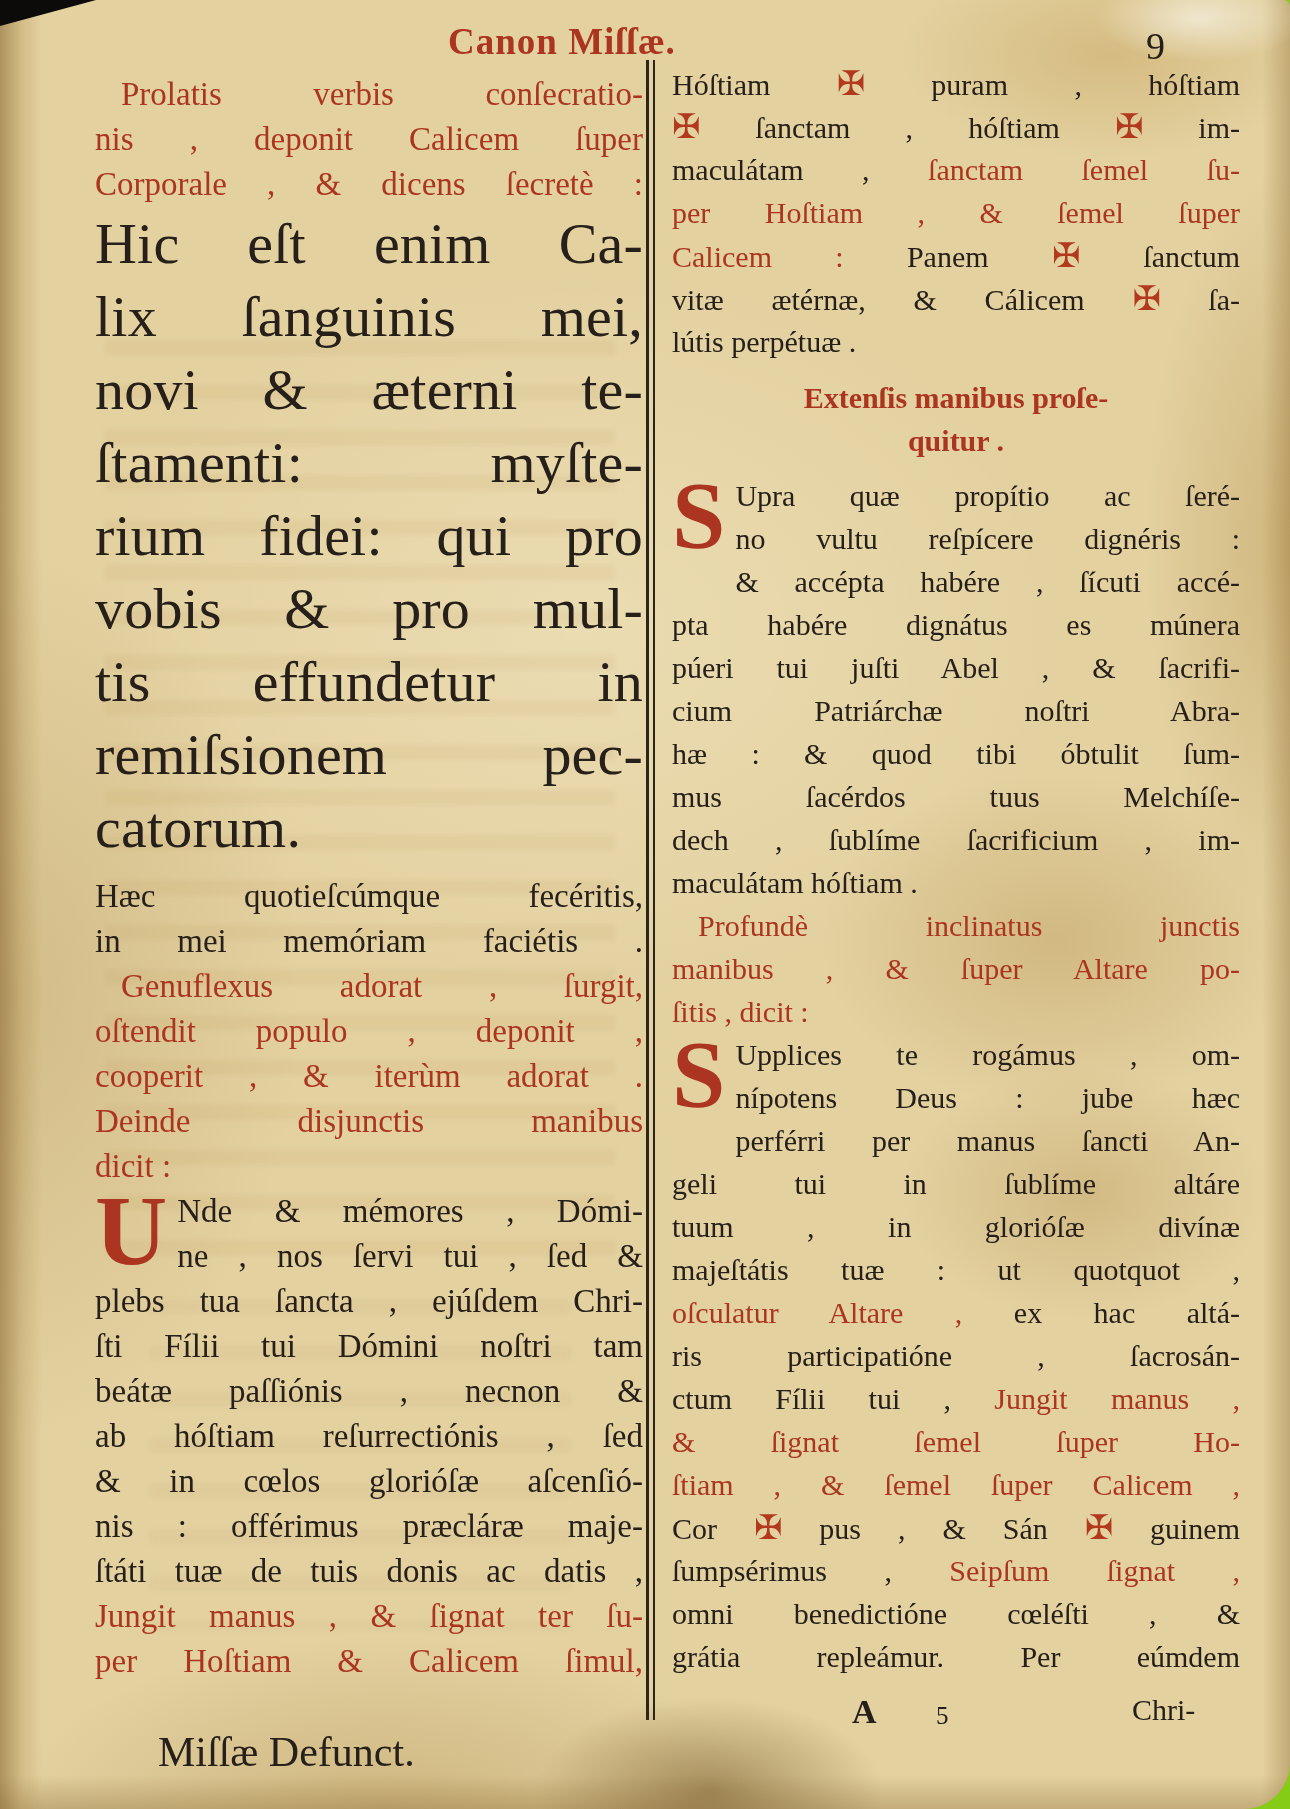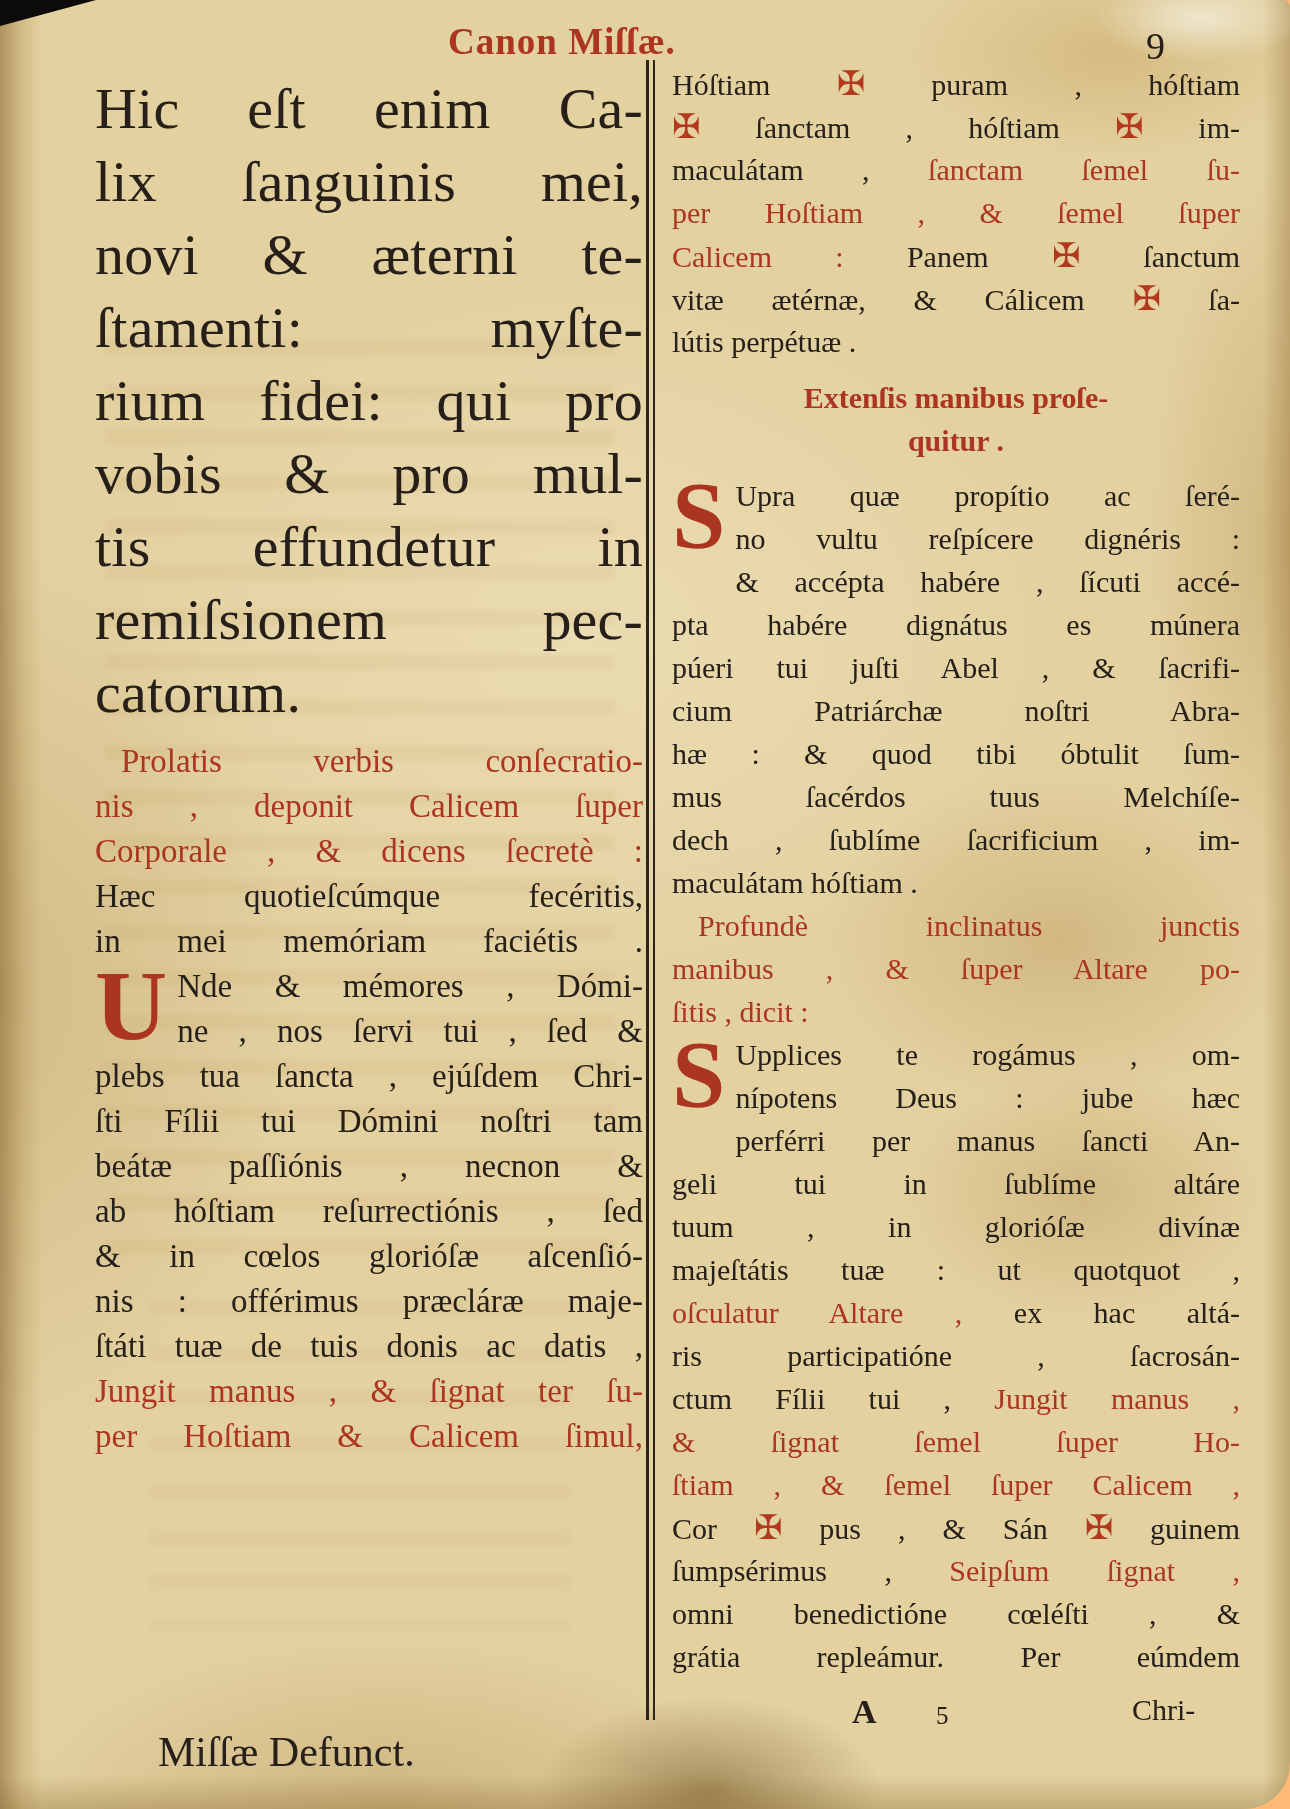--- a/index.html
+++ b/index.html
@@ -1,18 +1,18 @@
 <!DOCTYPE html>
 <html style="--red: #ab3520; --cross: #b2381e; --black: #27201a;"><head>
 <meta charset="utf-8">
 <style>
   html,body{margin:0;padding:0;background:#5d5b53;}
   .page{
     position:relative;width:1290px;height:1809px;overflow:hidden;
-    background:#fdba74;
+    background:#84cc16;
     font-family:"Liberation Serif","DejaVu Serif",serif;
   }
   .paper{
     position:absolute;inset:0;border-radius:0 6px 46px 0;
     background:
       radial-gradient(ellipse 170px 70px at 93% 1%, rgba(242,236,216,.85), transparent 62%),
       radial-gradient(ellipse 300px 150px at 86% 3%, rgba(196,160,90,.45), transparent 70%),
       radial-gradient(ellipse 200px 520px at 100% 30%, rgba(170,130,60,.35), transparent 72%),
       radial-gradient(ellipse 340px 240px at 82% 52%, rgba(165,120,50,.28), transparent 70%),
       radial-gradient(ellipse 260px 180px at 84% 66%, rgba(160,115,45,.25), transparent 70%),
@@ -91,39 +91,46 @@
   <div class="ghost"></div>
   <div class="ghost2"></div>
   <div class="corner-tl"></div>
 
   <div class="header-title">Canon Miſſæ.</div>
   <div class="page-number">9</div>
 
   <div class="divider"></div>
 
   <div class="col col-left">
+      <div class="block small ind1">
+        <div class="line"><span class="seg-r">Prolatis verbis conſecratio-</span></div>
+        <div class="line"><span class="seg-r">nis , deponit Calicem ſuper</span></div>
+        <div class="line"><span class="seg-r">Corporale , &amp; dicens ſecretè :</span></div>
+      </div>
       <div class="block large">
         <div class="line"><span class="seg-k">Hic eſt enim Ca-</span></div>
         <div class="line"><span class="seg-k">lix ſanguinis mei,</span></div>
         <div class="line"><span class="seg-k">novi &amp; æterni te-</span></div>
         <div class="line"><span class="seg-k">ſtamenti: myſte-</span></div>
         <div class="line"><span class="seg-k">rium fidei: qui pro</span></div>
         <div class="line"><span class="seg-k">vobis &amp; pro mul-</span></div>
         <div class="line"><span class="seg-k">tis effundetur in</span></div>
         <div class="line"><span class="seg-k">remiſsionem pec-</span></div>
         <div class="line nj"><span class="seg-k">catorum.</span></div>
       </div>
-      <div class="block small ind1">
-        <div class="line"><span class="seg-r">Prolatis verbis conſecratio-</span></div>
-        <div class="line"><span class="seg-r">nis , deponit Calicem ſuper</span></div>
-        <div class="line"><span class="seg-r">Corporale , &amp; dicens ſecretè :</span></div>
-      </div>
       <div class="block small">
         <div class="line"><span class="seg-k">Hæc quotieſcúmque fecéritis,</span></div>
         <div class="line"><span class="seg-k">in mei memóriam faciétis .</span></div>
+      </div>
+      <div class="block small ind1">
+        <div class="line"><span class="seg-r">Genuflexus adorat , ſurgit,</span></div>
+        <div class="line"><span class="seg-r">oſtendit populo , deponit ,</span></div>
+        <div class="line"><span class="seg-r">cooperit , &amp; iterùm adorat .</span></div>
+        <div class="line"><span class="seg-r">Deinde disjunctis manibus</span></div>
+        <div class="line nj"><span class="seg-r">dicit :</span></div>
       </div>
       <div class="block small">
         <span class="dropcap">U</span>
         <div class="line"><span class="seg-k">Nde &amp; mémores , Dómi-</span></div>
         <div class="line"><span class="seg-k">ne , nos ſervi tui , ſed &amp;</span></div>
         <div class="line"><span class="seg-k">plebs tua ſancta , ejúſdem Chri-</span></div>
         <div class="line"><span class="seg-k">ſti Fílii tui Dómini noſtri tam</span></div>
         <div class="line"><span class="seg-k">beátæ paſſiónis , necnon &amp;</span></div>
         <div class="line"><span class="seg-k">ab hóſtiam reſurrectiónis , ſed</span></div>
         <div class="line"><span class="seg-k">&amp; in cœlos glorióſæ aſcenſió-</span></div>

